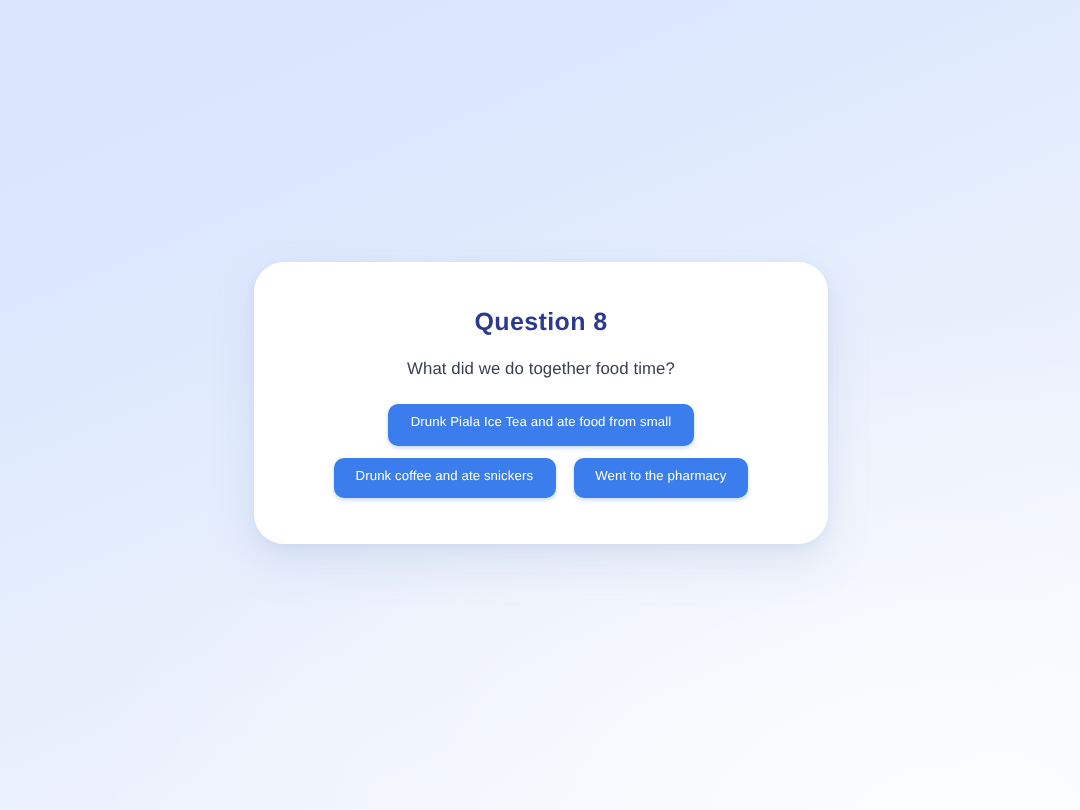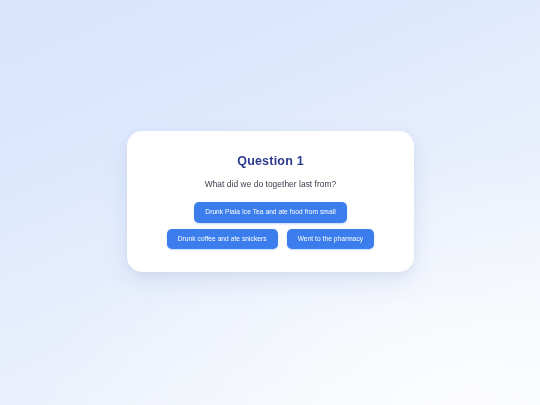--- a/index.html
+++ b/index.html
@@ -108,23 +108,23 @@
     box-shadow: 0 1px 2px rgba(59, 125, 237, 0.30);
   }
 </style>
 </head>
 <body>
 
 <div id="stage">
 
   <div class="quiz-card">
 
-    <h1 class="question-title">Question 1</h1>
+    <h1 class="question-title">Question 8</h1>
 
-    <p class="question-prompt">What did we do together last from?</p>
+    <p class="question-prompt">What did we do together food time?</p>
 
     <div class="answers">
 
       <div class="answer-row">
         <button class="answer-btn">Drunk Piala Ice Tea and ate food from small</button>
       </div>
 
       <div class="answer-row">
         <button class="answer-btn">Drunk coffee and ate snickers</button>
         <button class="answer-btn">Went to the pharmacy</button>

